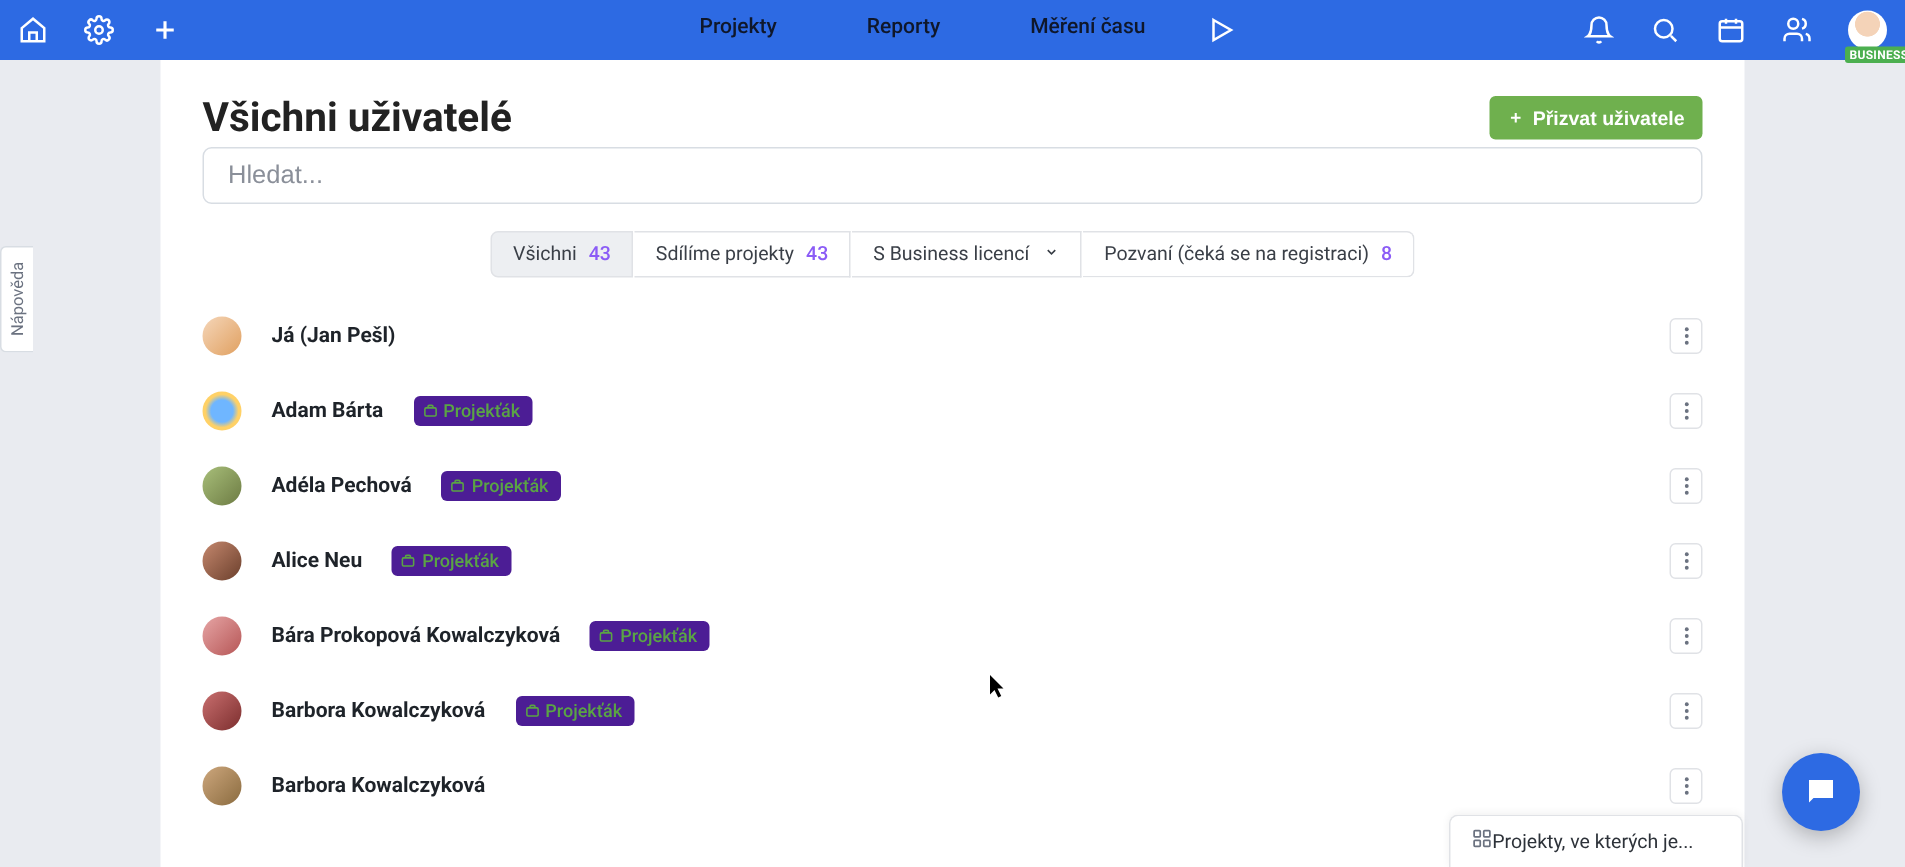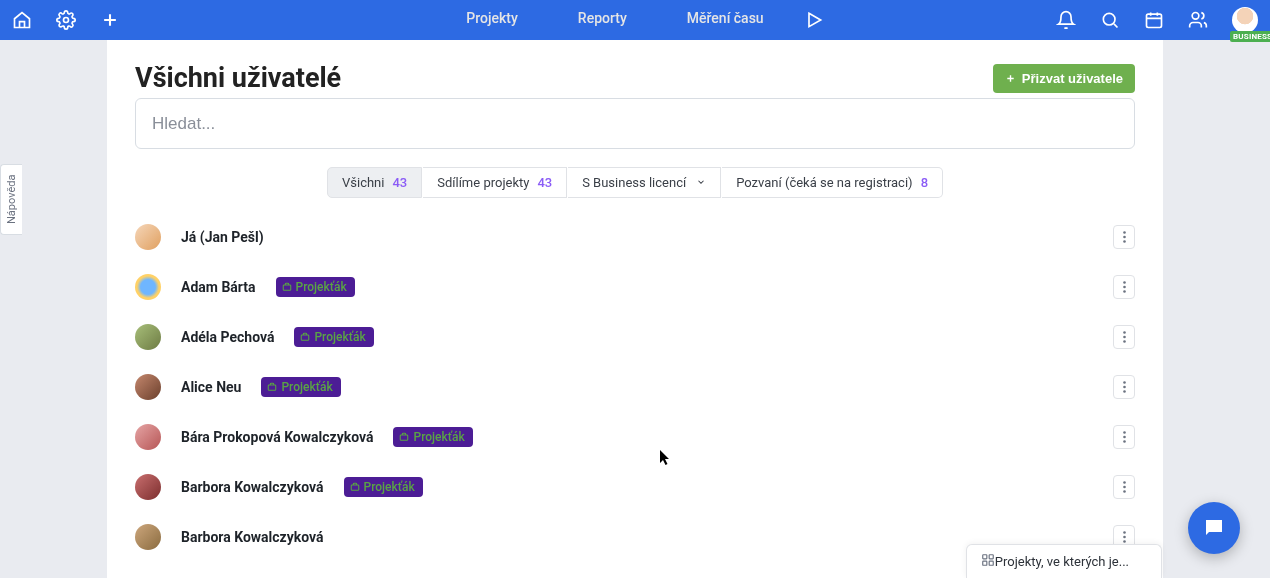--- a/index.html
+++ b/index.html
@@ -31,21 +31,21 @@
   }
   .topbar-center > * { pointer-events: auto; }
   .topbar-right {
     margin-left: auto; display: flex; align-items: center; gap: 24px;
   }
   .tb-icon {
     width: 20px; height: 20px; display: inline-flex;
     align-items: center; justify-content: center;
     cursor: pointer; color: #fff;
   }
-  .nav-link { color: #e5e5e5; cursor: pointer; font-weight: 500; margin-left: 20px; }
+  .nav-link { color: #0f172a; cursor: pointer; font-weight: 500; margin-left: 20px; }
   .avatar-top {
     width: 26px; height: 26px; border-radius: 50%;
     background: radial-gradient(circle at 50% 35%, #f4d3b8 38%, #ffffff 40%);
     position: relative;
   }
   .avatar-wrap { position: relative; }
   .avatar-badge {
     position: absolute; bottom: -9px; left: -2px;
     background: #4caf50; color: #fff;
     font-size: 8px; font-weight: 700; padding: 1px 3px;
@@ -72,21 +72,21 @@
   .invite-btn {
     background: #6fb04e; color: #fff; border: none;
     border-radius: 4px; padding: 7px 12px; font-size: 13px;
     font-weight: 600; cursor: pointer; display: inline-flex;
     align-items: center; gap: 6px;
   }
   .invite-btn svg { width: 11px; height: 11px; }
 
   .search-box {
     width: 100%; border: 1px solid #d8dde3; border-radius: 6px;
-    height: 51px; padding: 0 16px; font-size: 17px; color: #333;
+    height: 38px; padding: 0 16px; font-size: 17px; color: #333;
     margin-bottom: 18px;
   }
   .search-box::placeholder { color: #8a8f99; }
 
   
   .tabs {
     display: flex; justify-content: center; gap: 1px;
     margin-bottom: 22px;
   }
   .tab {

